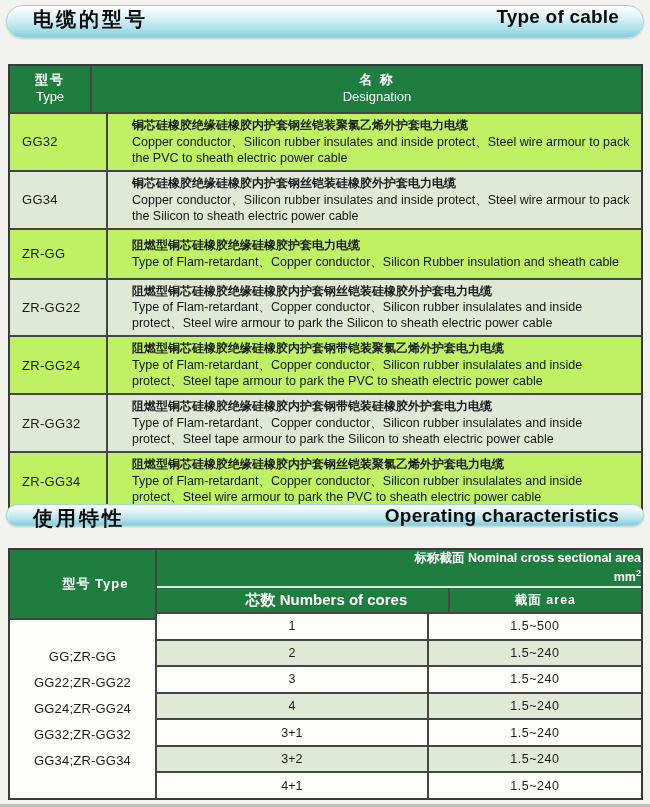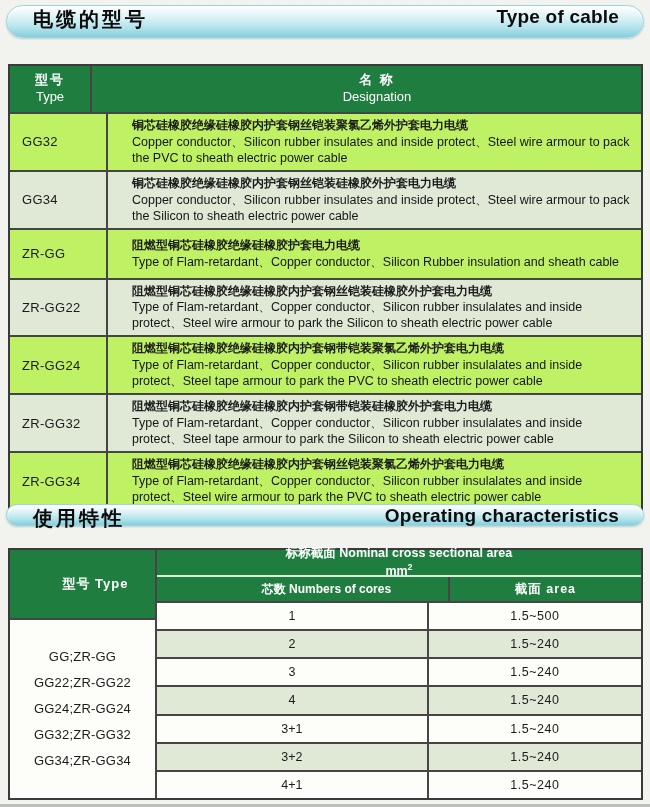--- a/index.html
+++ b/index.html
@@ -66,28 +66,28 @@
     background:#fdfdfa;display:flex;
   }
   .t2-left{width:147px;border-right:2px solid var(--border);display:flex;flex-direction:column;}
   .t2-left-head{height:70px;background:var(--green);color:#fff;
     border-bottom:2px solid var(--border);
     display:flex;align-items:center;justify-content:center;
     font-size:13px;font-weight:bold;letter-spacing:1px;padding-left:26px;}
   .t2-left-body{flex:1;display:flex;flex-direction:column;align-items:center;justify-content:center;
     font-size:13px;color:var(--ink);line-height:26px;letter-spacing:0.2px;}
   .t2-right{flex:1;display:flex;flex-direction:column;}
-  .t2-head-top{height:27px;background:var(--green);color:#fff;
+  .t2-head-top{height:38px;background:var(--green);color:#fff;
     border-bottom:2px solid #dcead9;
-    display:flex;flex-direction:column;align-items:center;justify-content:center;
+    display:flex;flex-direction:column;align-items:flex-end;justify-content:center;
     font-size:12.5px;font-weight:bold;line-height:1.35;}
   .t2-head-sub{height:26px;background:var(--green);color:#fff;
     border-bottom:2px solid var(--border);display:flex;}
   .t2-head-sub .cores{flex:272;border-right:2px solid var(--border);
-    display:flex;align-items:center;justify-content:center;font-size:12px;font-weight:bold;padding-left:48px;}
+    display:flex;align-items:center;justify-content:center;font-size:15px;font-weight:bold;padding-left:48px;}
   .t2-head-sub .area{flex:214;display:flex;align-items:center;justify-content:center;
     font-size:12.5px;font-weight:bold;letter-spacing:1px;}
   .t2-body{flex:1;display:flex;flex-direction:column;}
   .t2-row{flex:1;display:flex;border-top:2px solid var(--border);}
   .t2-row:first-child{border-top:none;}
   .t2-row:nth-child(2),.t2-row:nth-child(4),.t2-row:nth-child(6){background:var(--tint);}
   .t2-row .cores{flex:272;border-right:2px solid var(--border);
     display:flex;align-items:center;justify-content:center;font-size:12.5px;color:var(--ink);}
   .t2-row .area{flex:214;display:flex;align-items:center;justify-content:center;
     font-size:12.5px;color:var(--ink);letter-spacing:0.5px;}

